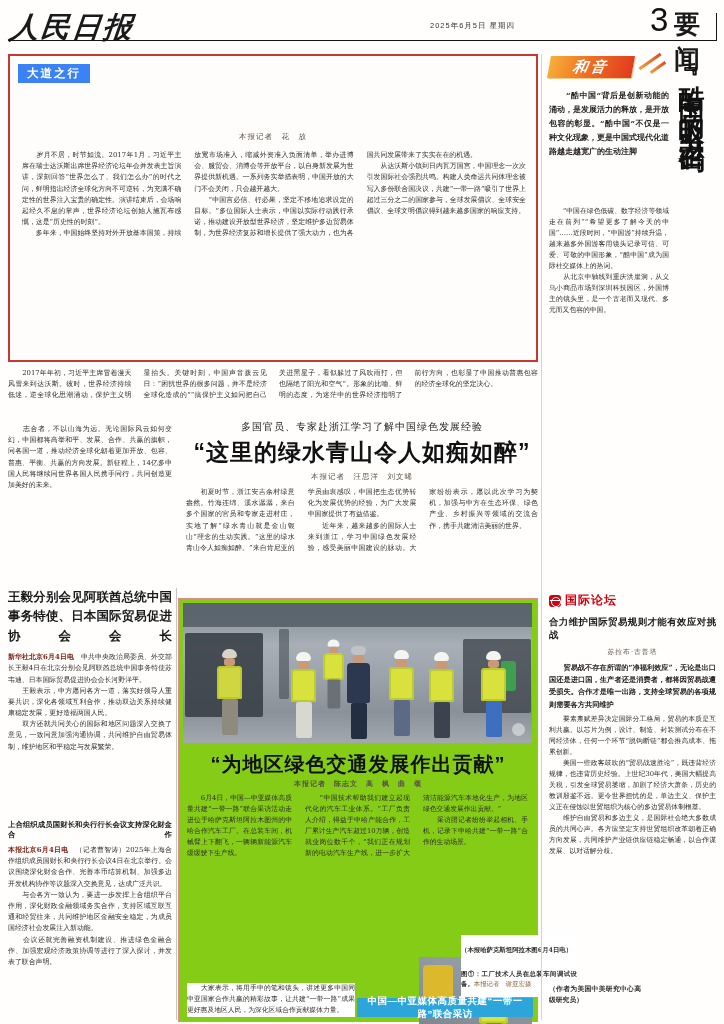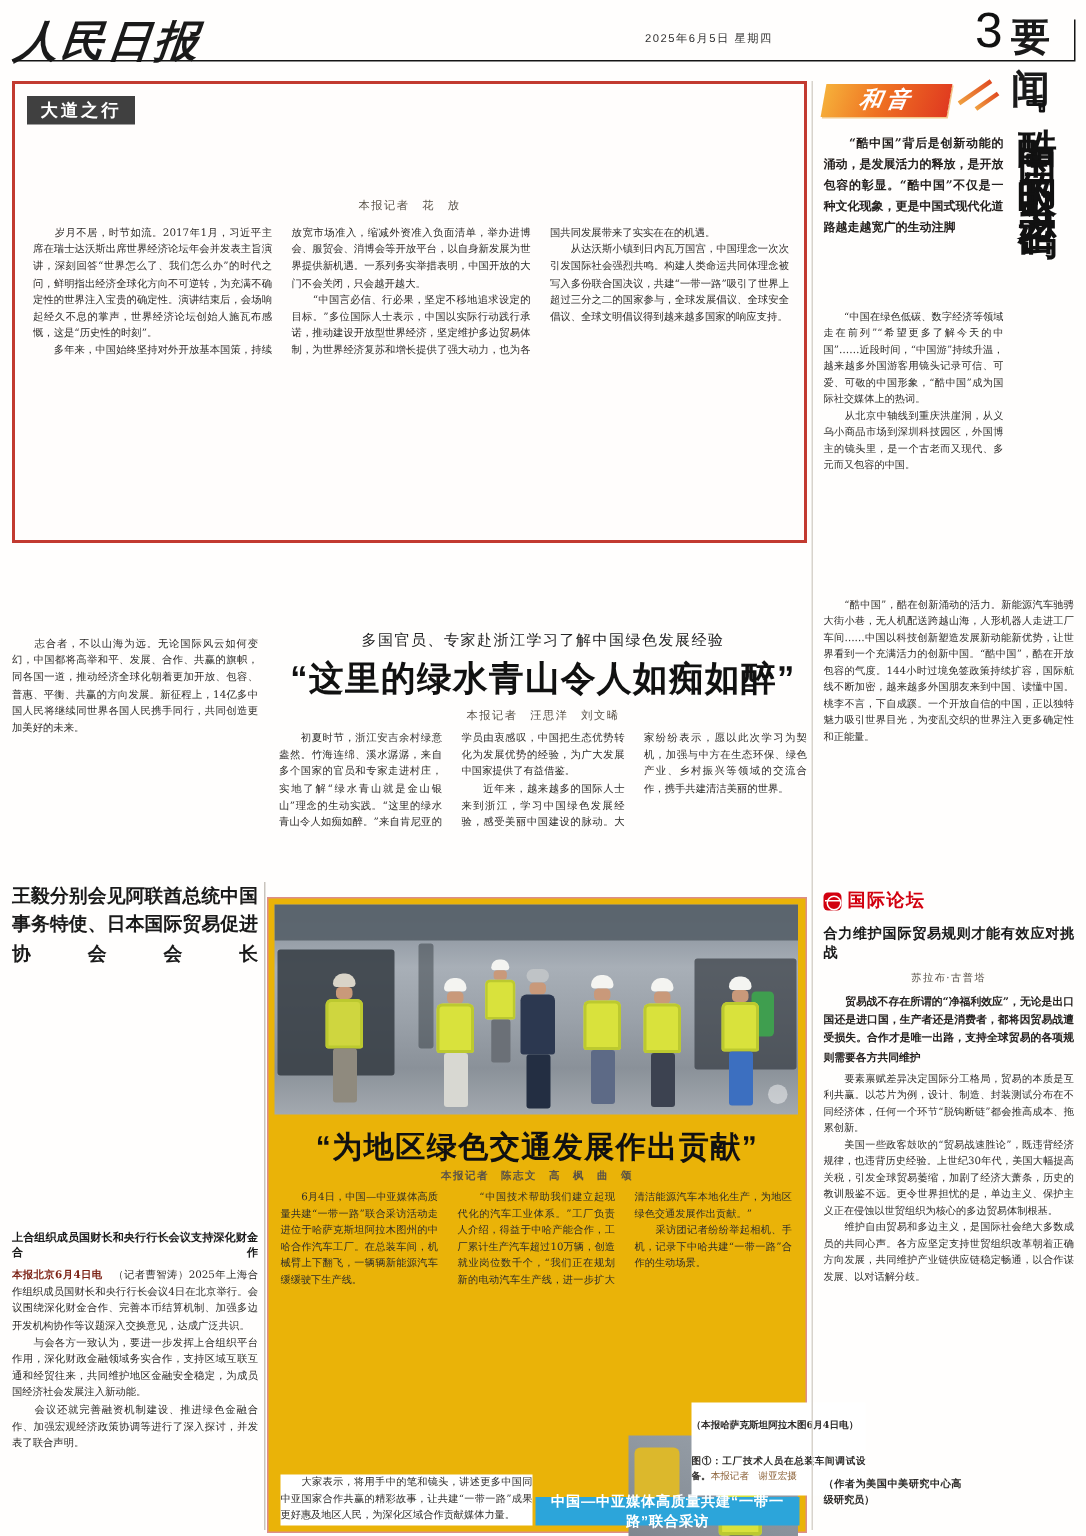--- a/index.html
+++ b/index.html
@@ -12,21 +12,21 @@
   .c3{column-count:3;column-gap:13px;}
   .c4{column-count:4;column-gap:12px;}
   .hl{font-weight:900;text-align:center;color:#111;}
   .byline{text-align:center;color:#5a5248;letter-spacing:1px;font-family:"DejaVu Serif",serif;}
   .bold{font-weight:bold;}
   
   .masthead{font-family:"DejaVu Serif",serif;font-weight:900;font-style:italic;font-size:29px;letter-spacing:2px;transform:skewX(-6deg);}
   .hrule{border-top:1.6px solid #151515;}
   
   .leadbox{border:2px solid #c23a30;background:#fffdfc;}
-  .tag-red{background:#404040;color:#fff;font-weight:900;font-size:11.5px;padding:2px 9px;letter-spacing:2px;}
+  .tag-red{background:#3b82f6;color:#fff;font-weight:900;font-size:11.5px;padding:2px 9px;letter-spacing:2px;}
   
   .heyin-label{width:84px;height:22px;background:linear-gradient(100deg,#f6b03a 0%,#ef7222 45%,#e03a20 100%);transform:skewX(-10deg);color:#fff;font-weight:900;font-style:italic;font-size:15px;text-align:center;line-height:22px;letter-spacing:3px;box-shadow:1px 1px 0 #f3c98c;}
   .heyin-slash{position:absolute;width:26px;height:3px;background:linear-gradient(90deg,#f0a040,#e04a20);transform:rotate(-35deg);}
   .vert-hl{writing-mode:vertical-rl;text-orientation:mixed;font-weight:900;font-size:26px;letter-spacing:7px;color:#111;line-height:1;}
   
   .forum-label{color:#d2000f;font-weight:900;font-size:12px;letter-spacing:1px;display:flex;align-items:center;gap:4px;}
   .globe{width:12px;height:12px;background:#d2000f;border-radius:3px;position:relative;display:inline-block;}
   .globe::before{content:"";position:absolute;left:2px;top:2px;width:8px;height:8px;border:1px solid #fff;border-radius:50%;}
   .globe::after{content:"";position:absolute;left:1px;top:5.5px;width:10px;height:1px;background:#fff;}
   
@@ -59,45 +59,49 @@
 
   <div class="abs leadbox" style="left:8px;top:54px;width:530px;height:308px;">
     <span class="abs tag-red" style="left:8px;top:8px;">大道之行</span>
     <div class="abs byline" style="left:0;top:76px;width:100%;font-size:7.5px;">本报记者　花　放</div>
     <div class="abs bodytext jt c3" style="left:12px;top:94px;width:504px;height:202px;font-size:6.9px;">　　岁月不居，时节如流。2017年1月，习近平主席在瑞士达沃斯出席世界经济论坛年会并发表主旨演讲，深刻回答“世界怎么了、我们怎么办”的时代之问，鲜明指出经济全球化方向不可逆转，为充满不确定性的世界注入宝贵的确定性。演讲结束后，会场响起经久不息的掌声，世界经济论坛创始人施瓦布感慨，这是“历史性的时刻”。
 　　多年来，中国始终坚持对外开放基本国策，持续放宽市场准入，缩减外资准入负面清单，举办进博会、服贸会、消博会等开放平台，以自身新发展为世界提供新机遇。一系列务实举措表明，中国开放的大门不会关闭，只会越开越大。
 　　“中国言必信、行必果，坚定不移地追求设定的目标。”多位国际人士表示，中国以实际行动践行承诺，推动建设开放型世界经济，坚定维护多边贸易体制，为世界经济复苏和增长提供了强大动力，也为各国共同发展带来了实实在在的机遇。
 　　从达沃斯小镇到日内瓦万国宫，中国理念一次次引发国际社会强烈共鸣。构建人类命运共同体理念被写入多份联合国决议，共建“一带一路”吸引了世界上超过三分之二的国家参与，全球发展倡议、全球安全倡议、全球文明倡议得到越来越多国家的响应支持。</div>
   </div>
 
+  <div class="abs bodytext jt c4" style="left:8px;top:368px;width:530px;height:48px;font-size:6.9px;">　　2017年年初，习近平主席冒着漫天风雪来到达沃斯。彼时，世界经济持续低迷，逆全球化思潮涌动，保护主义明显抬头。关键时刻，中国声音拨云见日：“困扰世界的很多问题，并不是经济全球化造成的”“搞保护主义如同把自己关进黑屋子，看似躲过了风吹雨打，但也隔绝了阳光和空气”。形象的比喻、鲜明的态度，为迷茫中的世界经济指明了前行方向，也彰显了中国推动普惠包容的经济全球化的坚定决心。</div>
 
   <div class="abs bodytext jt" style="left:8px;top:424px;width:164px;height:156px;font-size:6.9px;">　　志合者，不以山海为远。无论国际风云如何变幻，中国都将高举和平、发展、合作、共赢的旗帜，同各国一道，推动经济全球化朝着更加开放、包容、普惠、平衡、共赢的方向发展。新征程上，14亿多中国人民将继续同世界各国人民携手同行，共同创造更加美好的未来。</div>
 
   <div class="abs" style="left:186px;top:420px;width:352px;height:164px;">
     <div style="text-align:center;font-size:10px;font-family:'DejaVu Serif',serif;color:#222;letter-spacing:1px;">多国官员、专家赴浙江学习了解中国绿色发展经验</div>
     <div class="hl" style="margin-top:3px;font-size:23px;letter-spacing:1px;">“这里的绿水青山令人如痴如醉”</div>
     <div class="byline" style="margin-top:4px;font-size:7.5px;">本报记者　汪思洋　刘文晞</div>
     <div class="bodytext jt c3" style="margin-top:5px;width:352px;height:100px;font-size:6.9px;">　　初夏时节，浙江安吉余村绿意盎然。竹海连绵、溪水潺潺，来自多个国家的官员和专家走进村庄，实地了解“绿水青山就是金山银山”理念的生动实践。“这里的绿水青山令人如痴如醉。”来自肯尼亚的学员由衷感叹，中国把生态优势转化为发展优势的经验，为广大发展中国家提供了有益借鉴。
 　　近年来，越来越多的国际人士来到浙江，学习中国绿色发展经验，感受美丽中国建设的脉动。大家纷纷表示，愿以此次学习为契机，加强与中方在生态环保、绿色产业、乡村振兴等领域的交流合作，携手共建清洁美丽的世界。</div>
   </div>
 
   <div class="vline" style="left:176px;top:588px;height:432px;"></div>
 
   <div class="abs" style="left:8px;top:588px;width:164px;height:228px;">
     <div style="font-size:12.5px;font-weight:900;line-height:1.55;text-align:justify;text-align-last:justify;">王毅分别会见阿联酋总统中国事务特使、日本国际贸易促进协会会长</div>
+    <div class="bodytext jt" style="margin-top:6px;height:176px;font-size:6.9px;"><span class="bold" style="color:#7a1f12;">新华社北京6月4日电　</span><span>中共中央政治局委员、外交部长王毅4日在北京分别会见阿联酋总统中国事务特使苏韦迪、日本国际贸易促进协会会长河野洋平。
+　　王毅表示，中方愿同各方一道，落实好领导人重要共识，深化各领域互利合作，推动双边关系持续健康稳定发展，更好造福两国人民。
+　　双方还就共同关心的国际和地区问题深入交换了意见，一致同意加强沟通协调，共同维护自由贸易体制，维护地区和平稳定与发展繁荣。</span></div>
   </div>
 
   <div class="abs" style="left:8px;top:820px;width:164px;height:200px;">
     <div style="font-size:7.4px;font-weight:900;text-align:justify;text-align-last:justify;">上合组织成员国财长和央行行长会议支持深化财金合作</div>
     <div class="bodytext jt" style="margin-top:5px;height:178px;font-size:6.9px;"><span class="bold" style="color:#7a1f12;">本报北京6月4日电　</span><span>（记者曹智涛）2025年上海合作组织成员国财长和央行行长会议4日在北京举行。会议围绕深化财金合作、完善本币结算机制、加强多边开发机构协作等议题深入交换意见，达成广泛共识。
 　　与会各方一致认为，要进一步发挥上合组织平台作用，深化财政金融领域务实合作，支持区域互联互通和经贸往来，共同维护地区金融安全稳定，为成员国经济社会发展注入新动能。
 　　会议还就完善融资机制建设、推进绿色金融合作、加强宏观经济政策协调等进行了深入探讨，并发表了联合声明。</span></div>
   </div>
 
-  <div class="abs" style="left:178px;top:598px;width:360px;height:424px;border:1.5px solid #dd8e8a;background:#eab308;">
+  <div class="abs" style="left:178px;top:598px;width:360px;height:424px;border:1.5px solid #dd8e8a;background:#84cc16;">
 
     <div class="photo photo-large abs" style="left:4px;top:4px;width:349px;height:140px;">
       <div class="beam" style="left:0;top:0;width:100%;height:24px;opacity:.9;"></div>
       <div class="mach" style="left:2px;top:30px;width:78px;height:84px;"></div>
       <div class="mach" style="left:280px;top:36px;width:68px;height:74px;opacity:.7;"></div>
       <div class="mach" style="left:96px;top:26px;width:10px;height:70px;opacity:.5;"></div>
       <div class="abs" style="left:318px;top:58px;width:15px;height:30px;background:#3f9e4f;border-radius:3px;"></div>
       <div class="pp" style="left:34px;bottom:8px;">
           <i class="hm" style="background:#d9d4c8;"></i>
           <i class="fc"></i>
@@ -175,21 +179,20 @@
   <div class="vline" style="left:541px;top:54px;height:966px;border-left-color:#d8d3cc;"></div>
 
   <div class="abs" style="left:549px;top:56px;width:167px;height:528px;">
     <div class="heyin-label">和音</div>
     <div class="heyin-slash" style="left:88px;top:4px;"></div>
     <div class="heyin-slash" style="left:100px;top:10px;width:18px;"></div>
     <div class="abs bodytext jt" style="left:0;top:150px;width:120px;height:186px;font-size:6.8px;">　　“中国在绿色低碳、数字经济等领域走在前列”“希望更多了解今天的中国”……近段时间，“中国游”持续升温，越来越多外国游客用镜头记录可信、可爱、可敬的中国形象，“酷中国”成为国际社交媒体上的热词。
 　　从北京中轴线到重庆洪崖洞，从义乌小商品市场到深圳科技园区，外国博主的镜头里，是一个古老而又现代、多元而又包容的中国。</div>
     <div class="abs bodytext jt bold" style="left:0;top:32px;width:120px;height:112px;font-size:8px;line-height:1.75;color:#262220;">　　“酷中国”背后是创新动能的涌动，是发展活力的释放，是开放包容的彰显。“酷中国”不仅是一种文化现象，更是中国式现代化道路越走越宽广的生动注脚</div>
     <div class="abs vert-hl" style="left:130px;top:2px;height:336px;">『酷中国』的吸引力密码</div>
-    <div class="abs bodytext jt" style="left:0;top:342px;width:167px;height:186px;font-size:6.8px;">　　“酷中国”，酷在创新涌动的活力。新能源汽车驰骋大街小巷，无人机配送跨越山海，人形机器人走进工厂车间……中国以科技创新塑造发展新动能新优势，让世界看到一个充满活力的创新中国。“酷中国”，酷在开放包容的气度。144小时过境免签政策持续扩容，国际航线不断加密，越来越多外国朋友来到中国、读懂中国。桃李不言，下自成蹊。一个开放自信的中国，正以独特魅力吸引世界目光，为变乱交织的世界注入更多确定性和正能量。</div>
   </div>
 
   <div class="abs" style="left:549px;top:592px;width:167px;height:430px;">
     <div class="forum-label">
         <span class="globe"></span>
         <span>国际论坛</span>
       </div>
     <div style="margin-top:7px;font-size:9.4px;font-weight:900;text-align:justify;text-align-last:justify;">合力维护国际贸易规则才能有效应对挑战</div>
     <div class="byline" style="margin-top:5px;font-size:6.8px;">苏拉布·古普塔</div>
     <div class="bodytext jt bold" style="margin-top:5px;height:62px;font-size:7.2px;line-height:1.7;color:#262220;">　　贸易战不存在所谓的“净福利效应”，无论是出口国还是进口国，生产者还是消费者，都将因贸易战遭受损失。合作才是唯一出路，支持全球贸易的各项规则需要各方共同维护</div>

